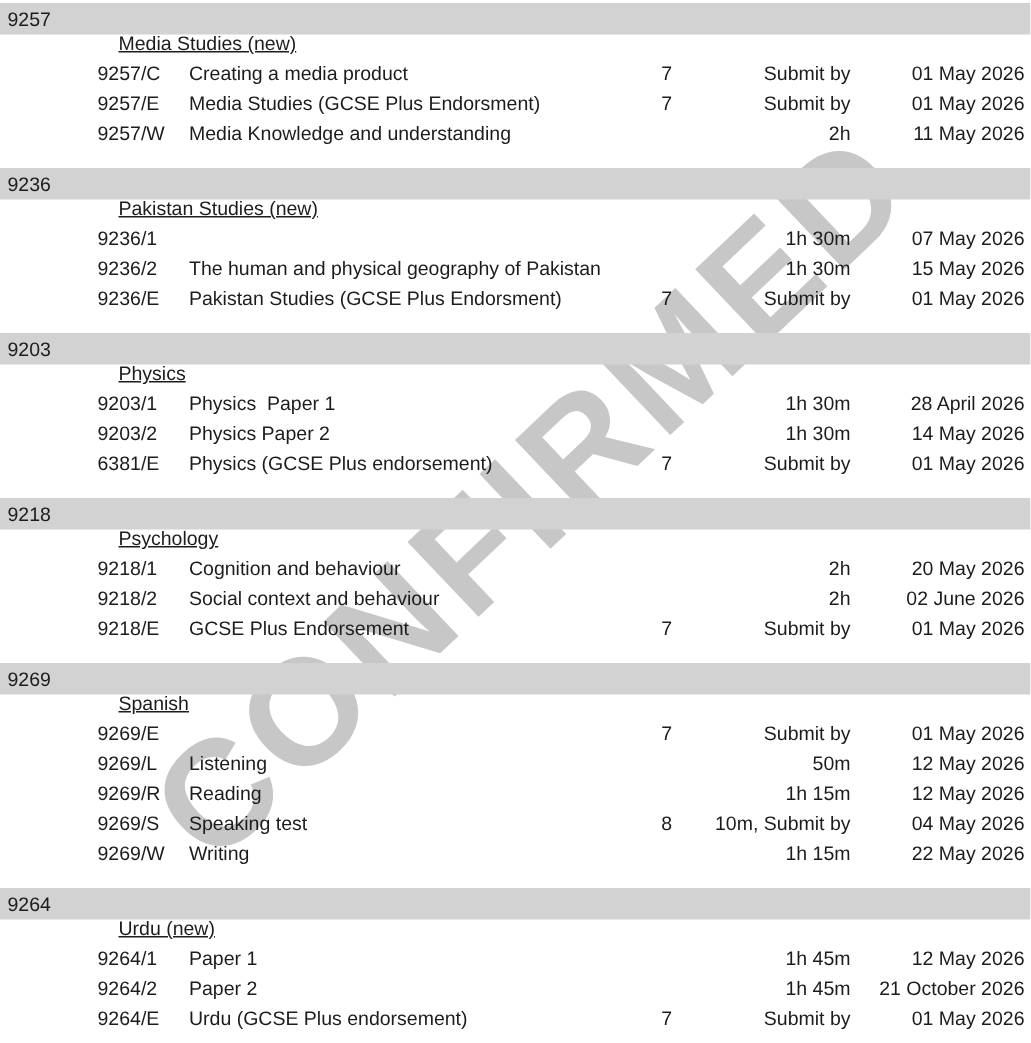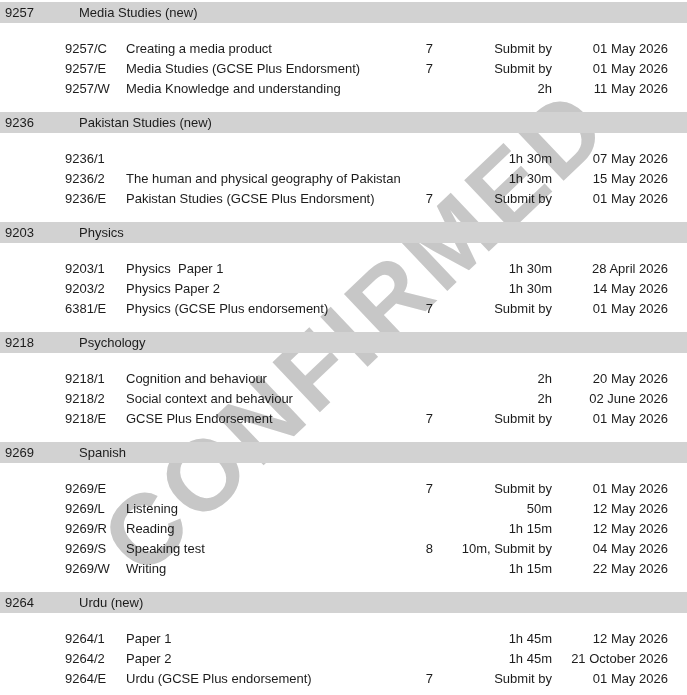--- a/index.html
+++ b/index.html
@@ -34,22 +34,22 @@
     z-index: 1;
     padding-top: 2px;
   }
   .section-bar {
     position: relative;
     height: 21px;
     line-height: 21px;
     background: var(--bar-bg, #d2d2d2);
   }
   .bar-code   { position: absolute; left: 5px;  top: 0; }
-  .bar-title  { position: absolute; left: 79px; top: 0; }
-  .rows { padding: 16px 15px 13px 0; }
+  .bar-title  { position: absolute; left: 79px; top: 16px; text-decoration: underline; }
+  .rows { padding: 16px 0 13px 0; }
   .row {
     position: relative;
     height: 20px;
     line-height: 20px;
   }
   .cell { position: absolute; top: 0; white-space: pre; }
   .c-code  { left: 65px; }
   .c-title { left: 126px; }
   .c-key   { right: 239px; text-align: right; }
   .c-dur   { right: 120px; text-align: right; }

